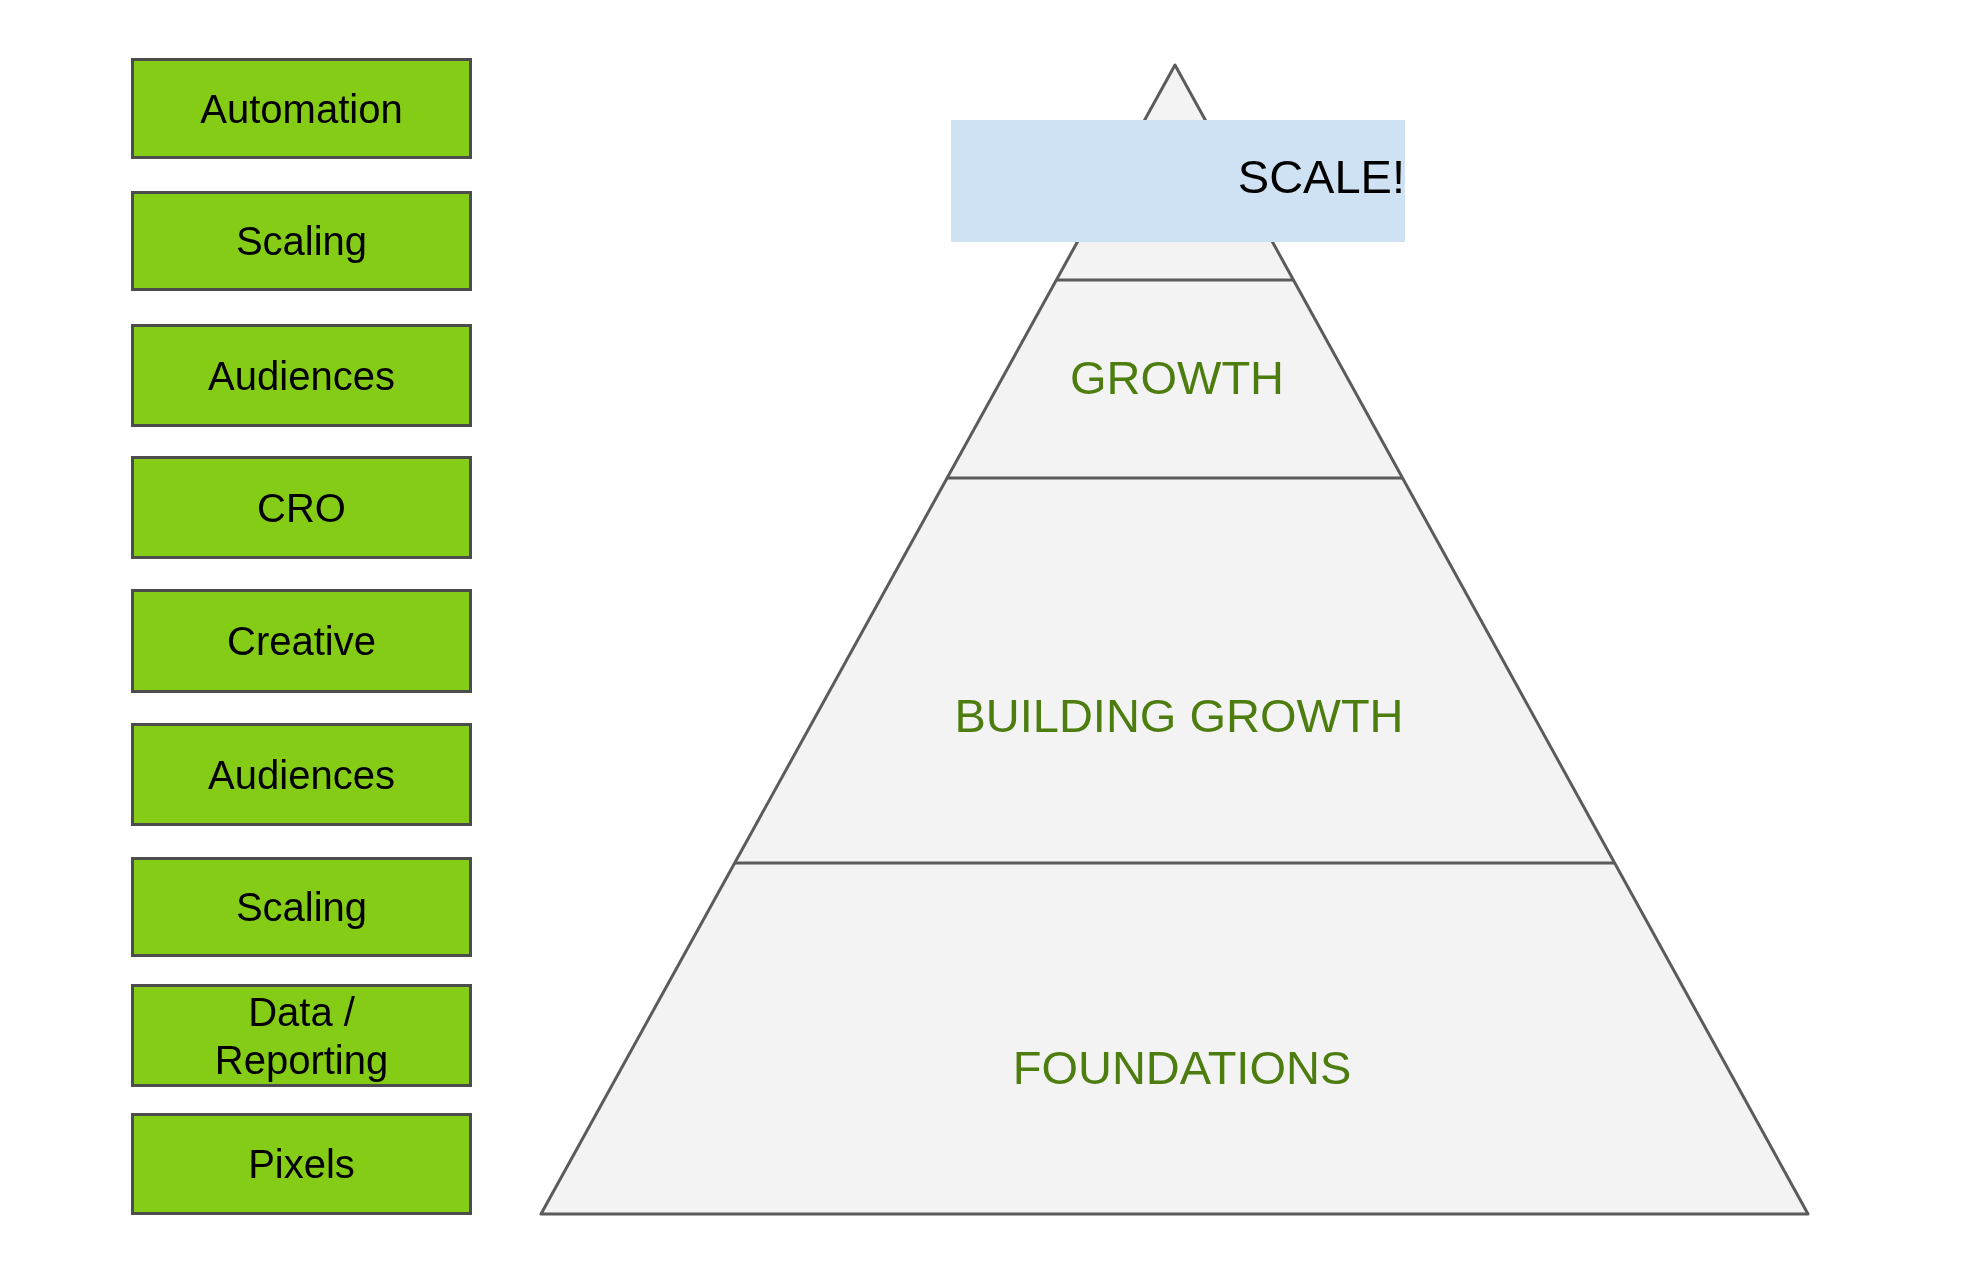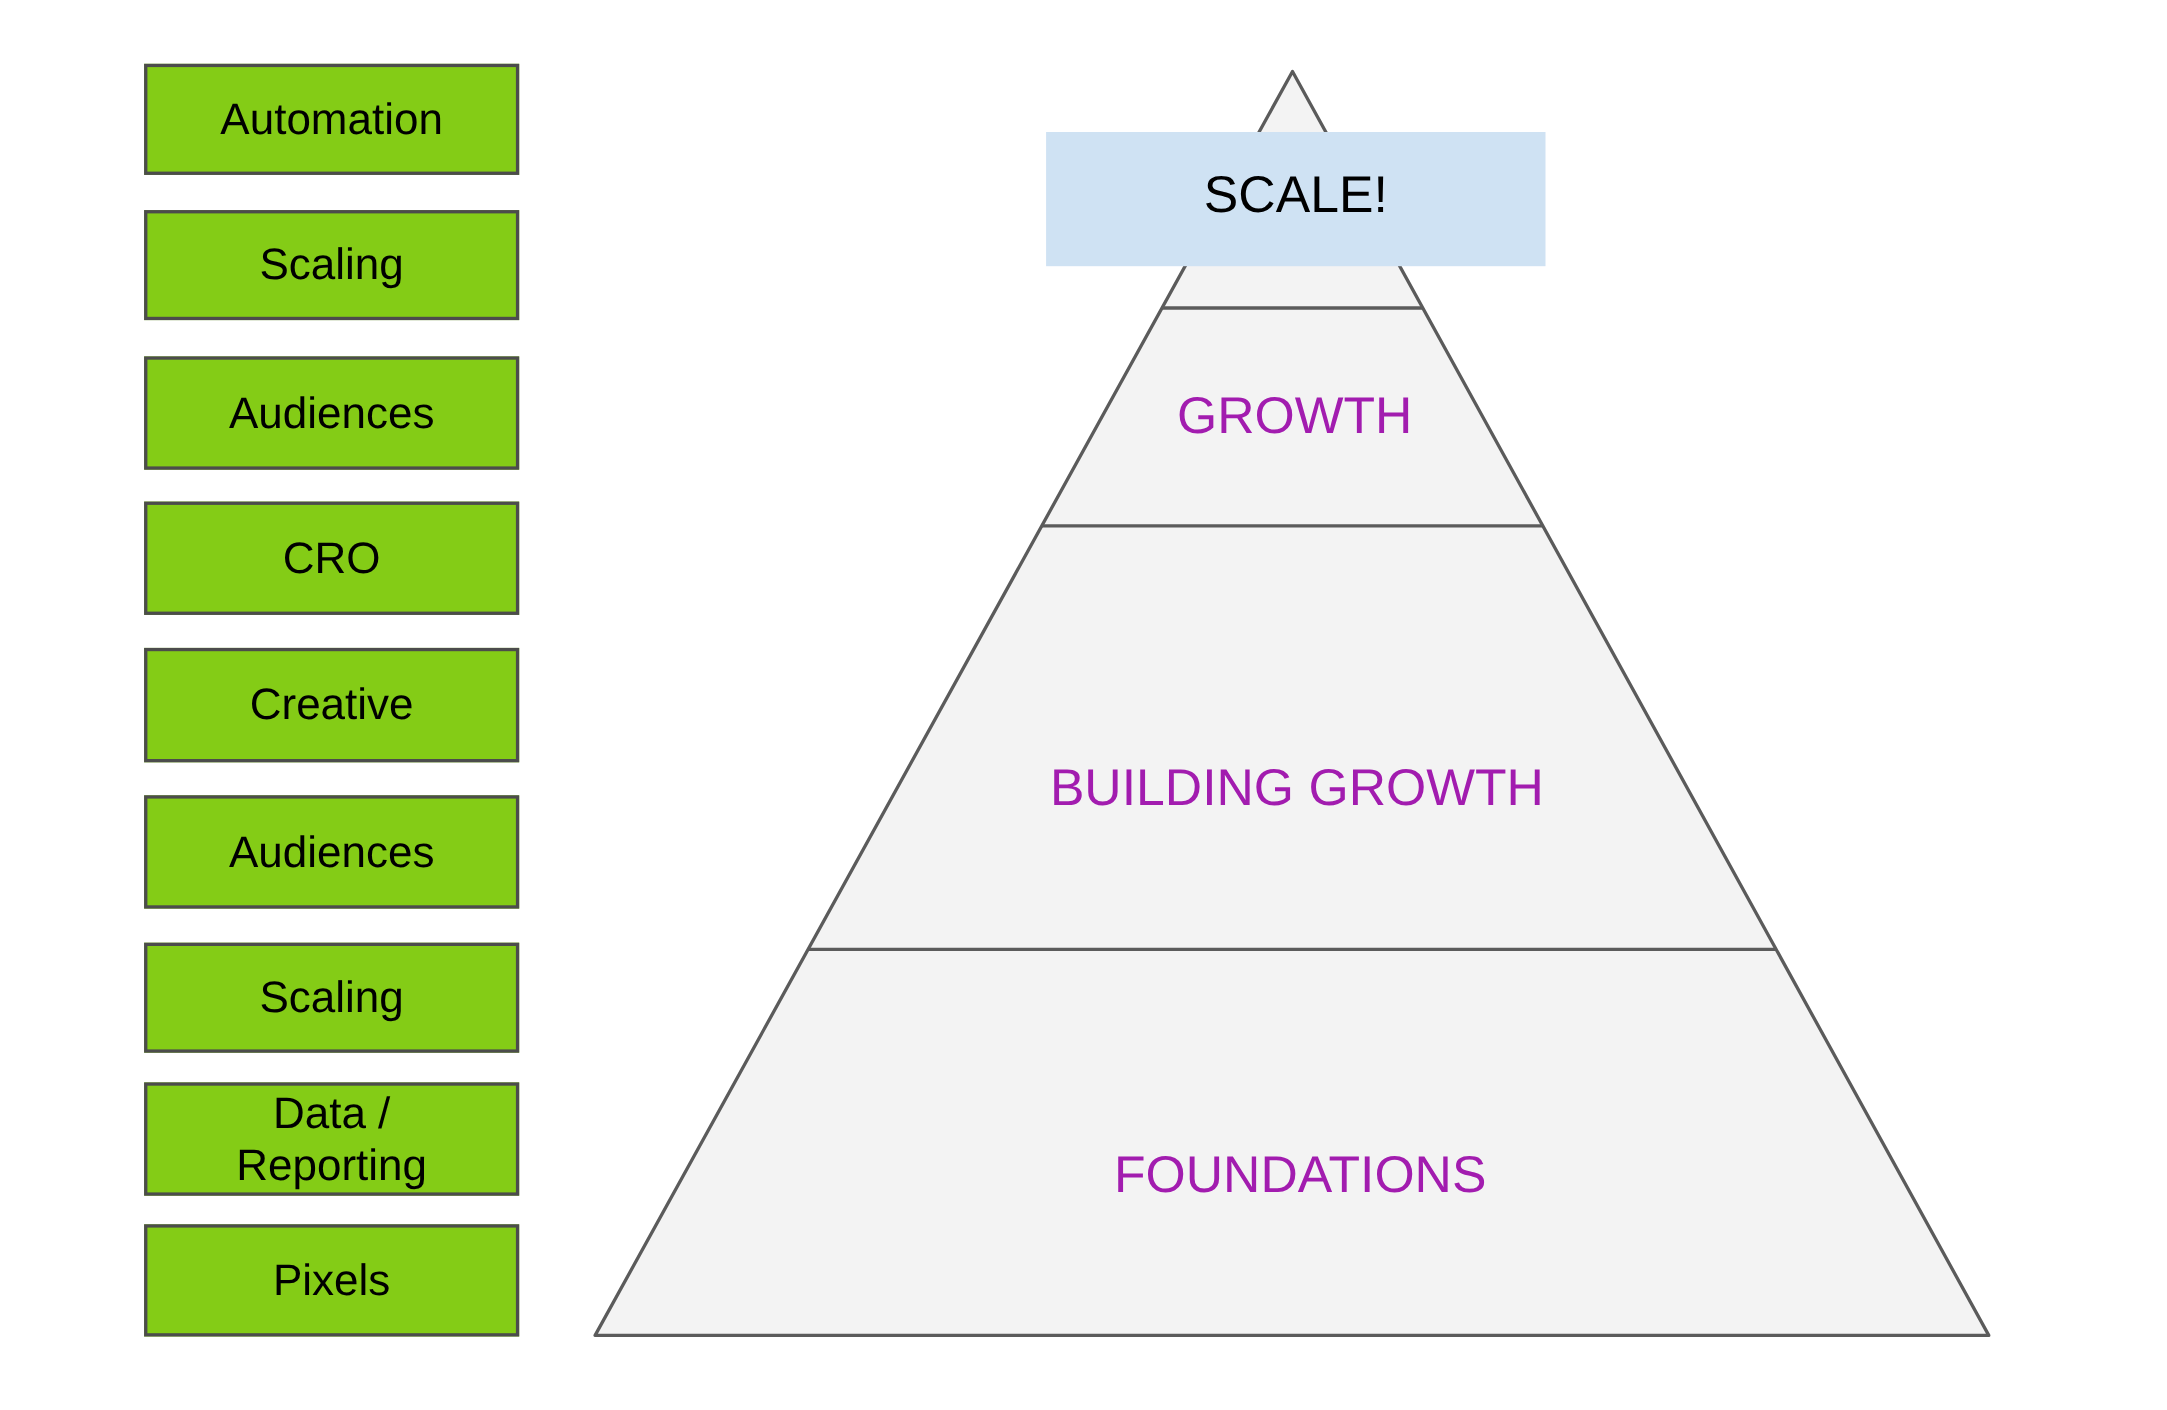--- a/index.html
+++ b/index.html
@@ -56,35 +56,35 @@
   
   .scale-box {
     position: absolute;
     left: 951px;
     top: 120px;
     width: 454px;
     height: 122px;
     background: #cfe2f3;
     display: flex;
     align-items: center;
-    justify-content: center;
+    justify-content: flex-end;
     padding-bottom: 10px;
     box-sizing: border-box;
   }
   .scale-label {
     font-size: 47px;
     color: #000000;
   }
   
   .pyr-label {
     position: absolute;
     transform: translate(-50%, -50%);
     font-size: 47px;
     white-space: nowrap;
-    color: #a21caf;
+    color: #4d7c0f;
   }
 </style>
 </head>
 <body>
 
 <div class="canvas">
 
   <svg class="pyramid-svg" viewBox="0 0 1970 1282" xmlns="http://www.w3.org/2000/svg" aria-hidden="true">
     <polygon class="pyr-shape" points="1175,65 541,1214 1808,1214"></polygon>
     <line class="pyr-divider" x1="1056" y1="280" x2="1293" y2="280"></line>

